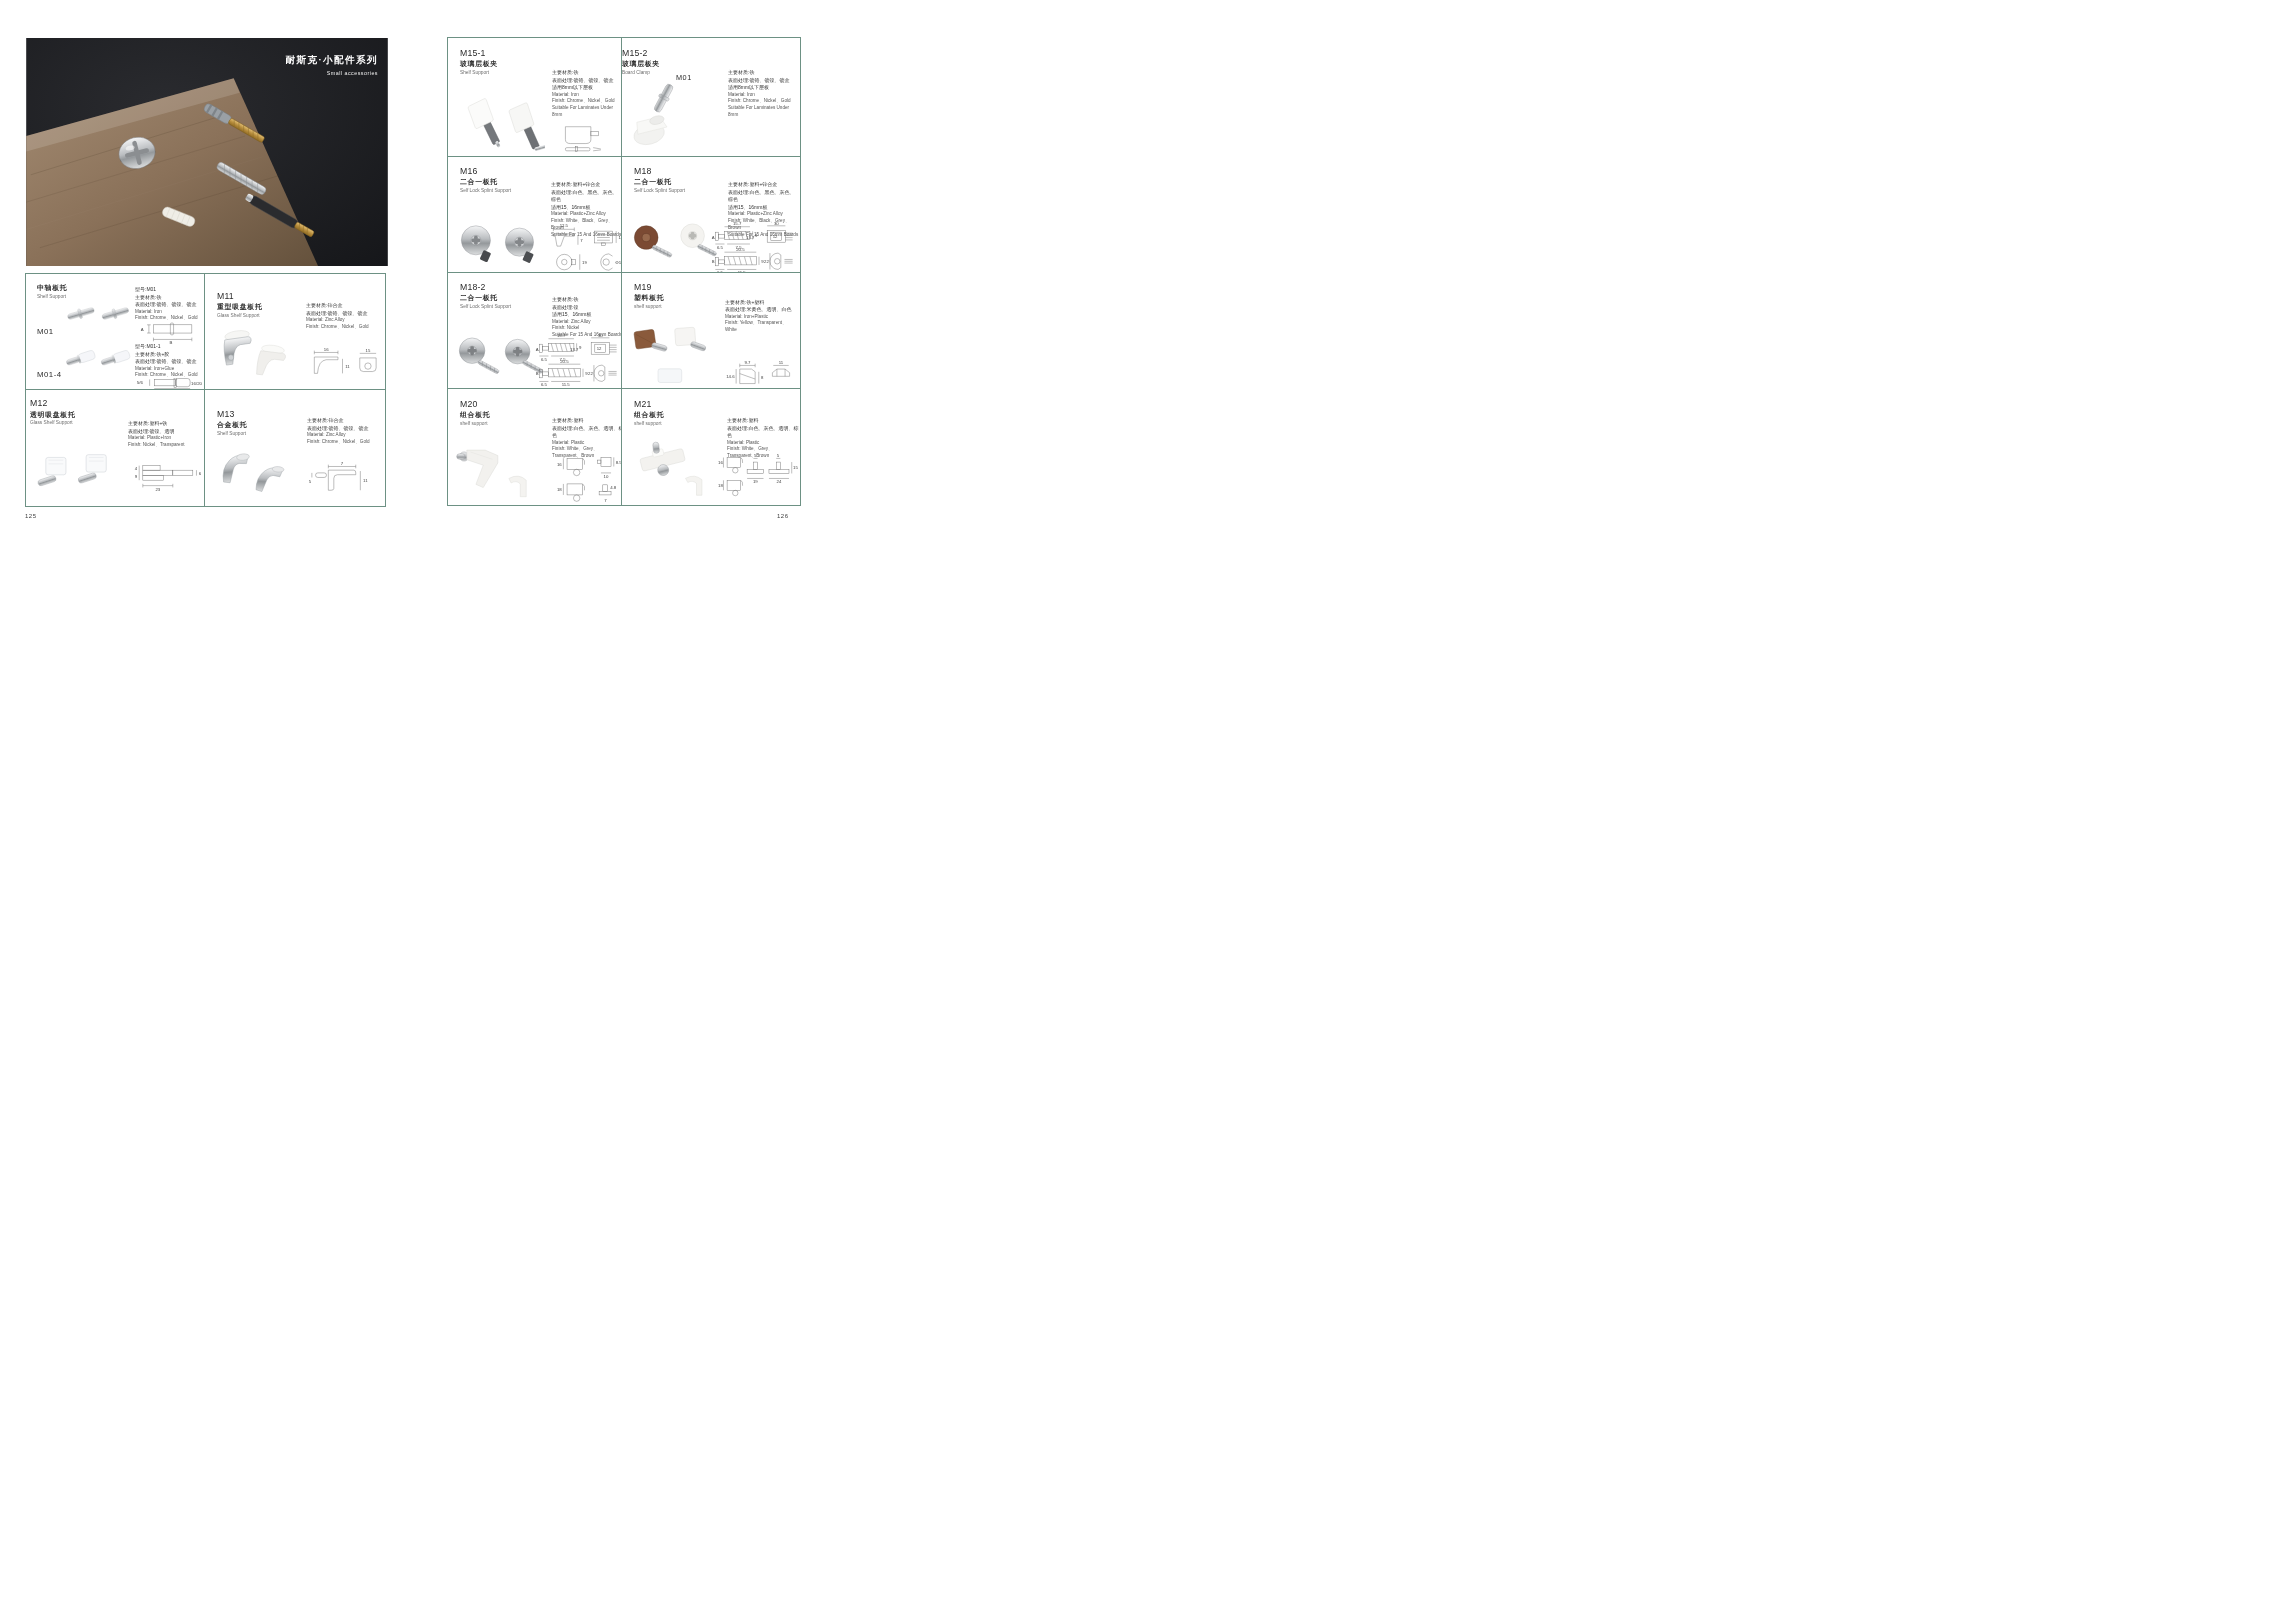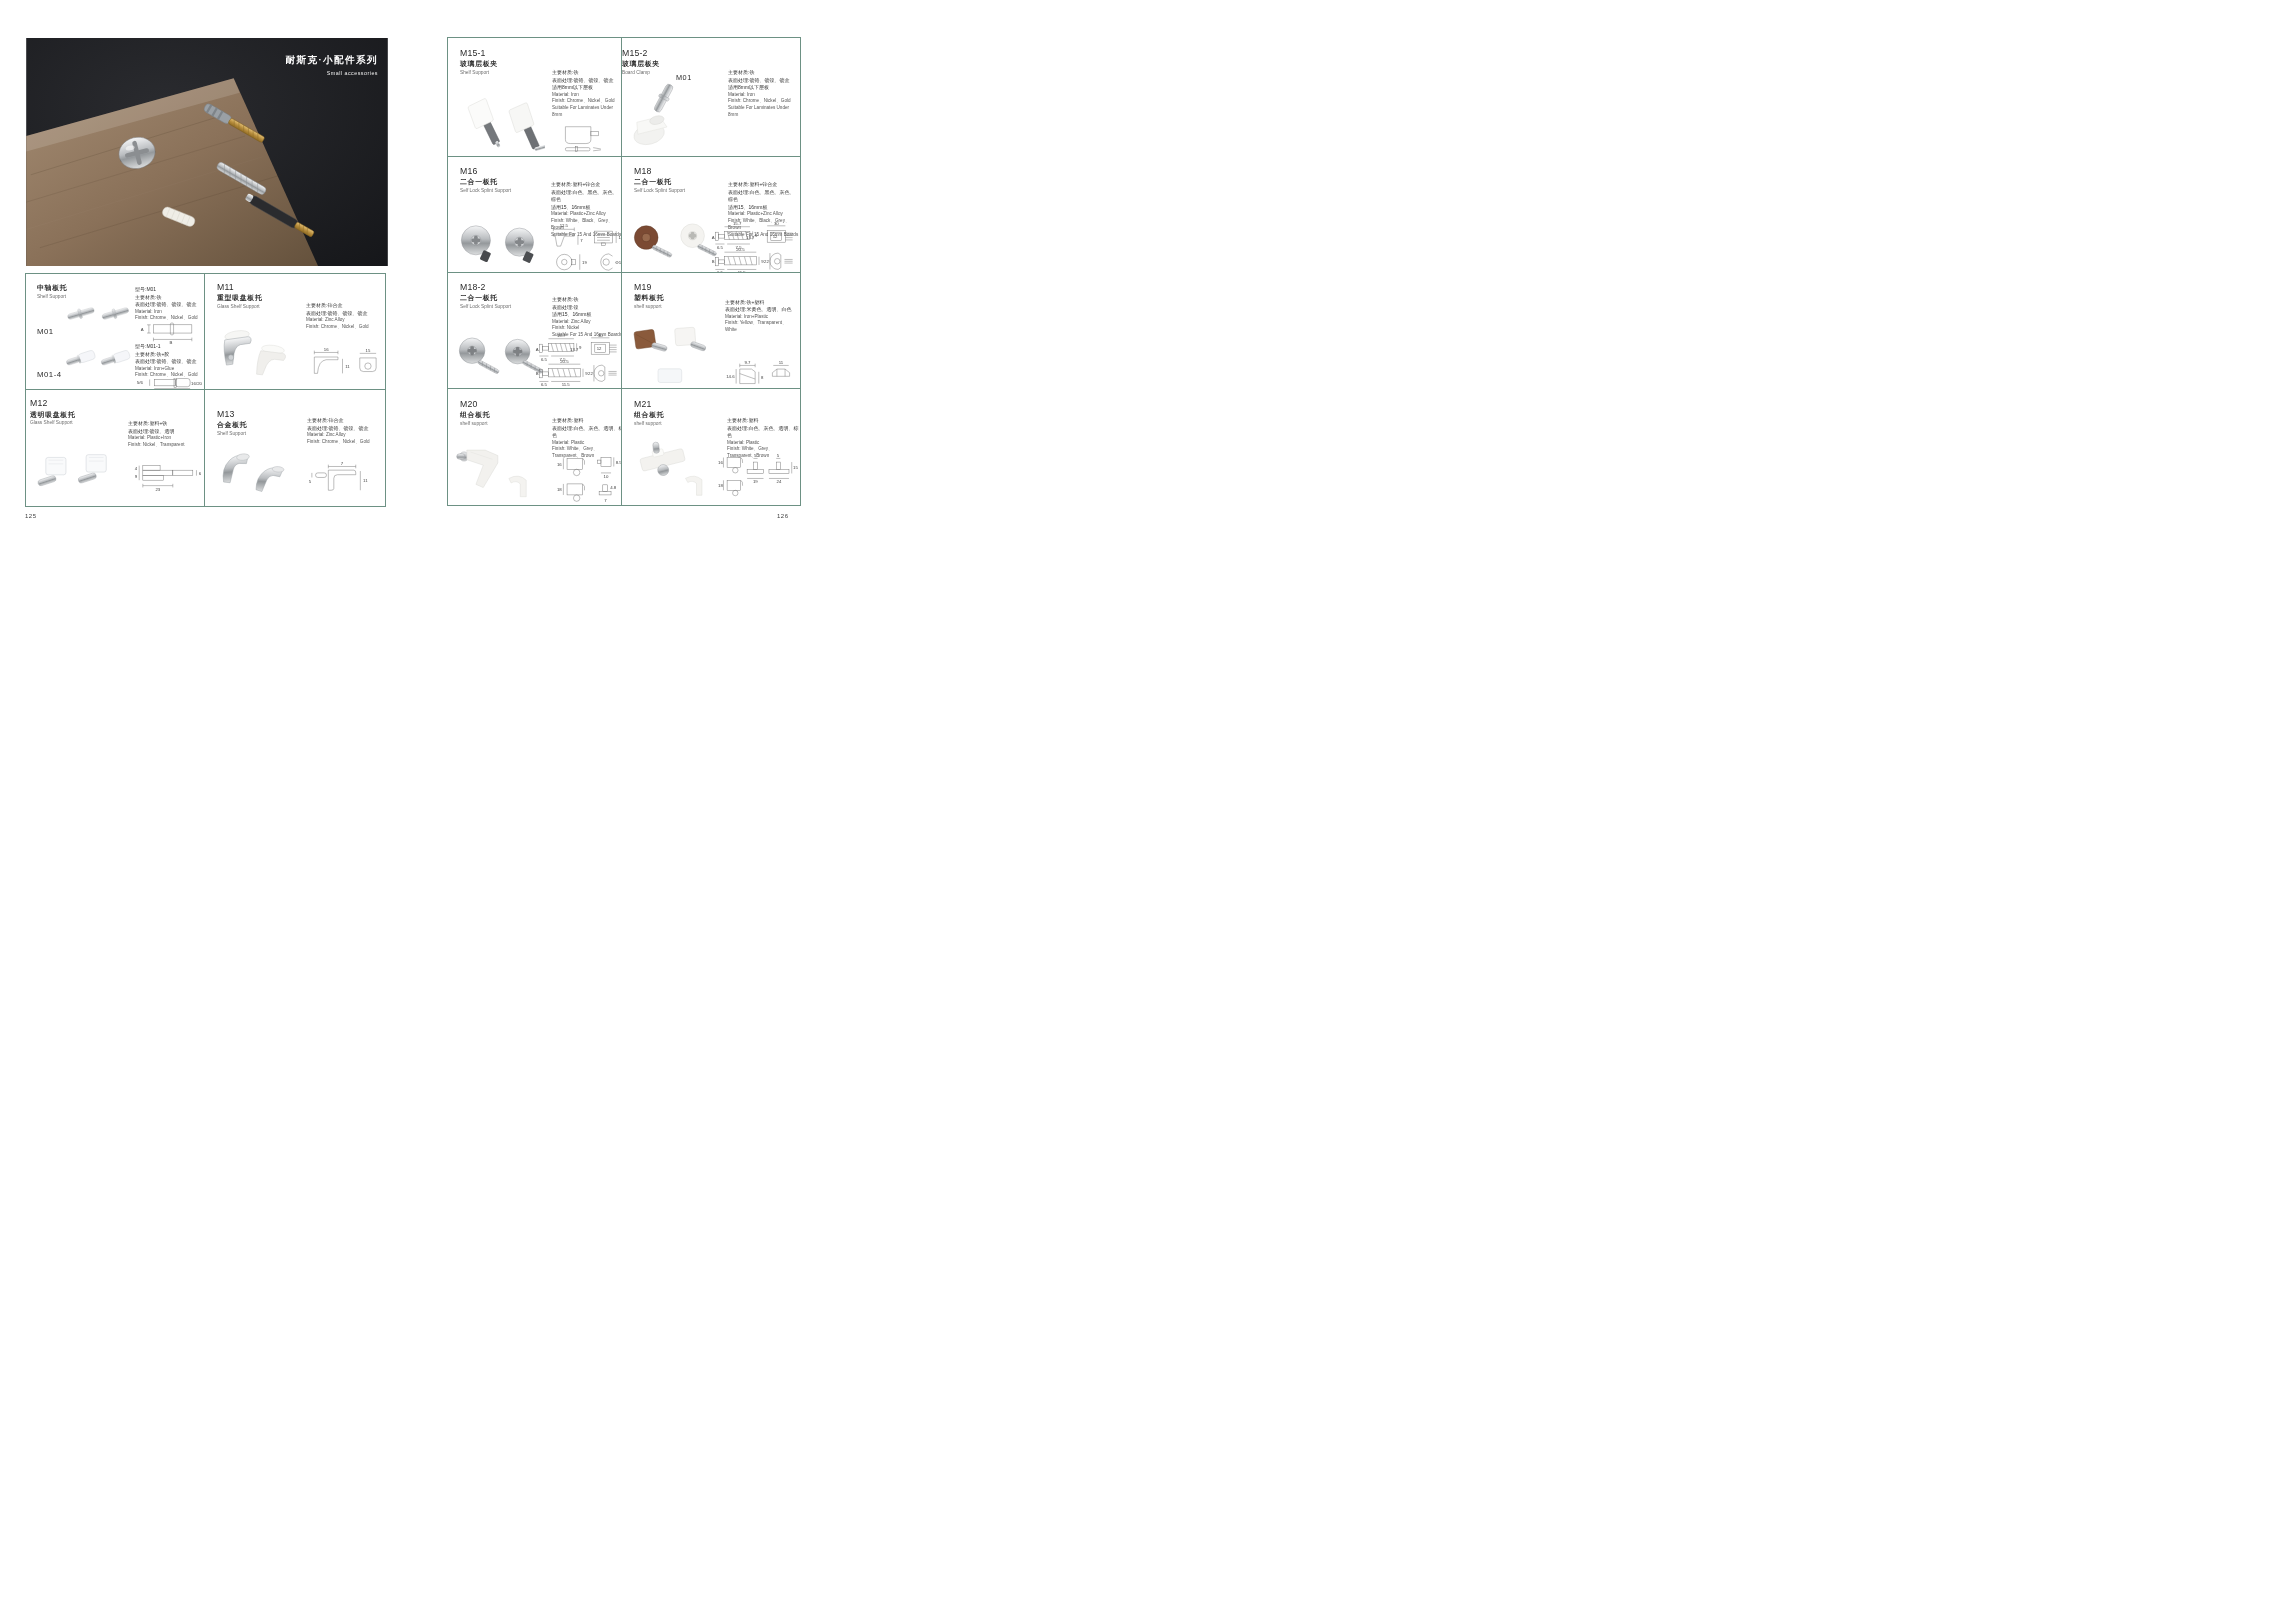--- a/index.html
+++ b/index.html
@@ -175,21 +175,21 @@
           <rect x="90" y="1" width="32" height="18" rx="6"></rect>
           <rect x="87" y="0" width="5" height="20"></rect>
         <line x1="34" y1="3" x2="34" y2="17"></line>
           <text x="6" y="14">5/6</text>
         <line x1="44" y1="23" x2="122" y2="23"></line>
           <text x="136" y="16" class="mid">16/20</text>
       </svg>
     </section>
 
     <section class="cell bb">
-      <div class="hdr" style="left:12px;top:8px">
+      <div class="hdr" style="left:12px;top:17px">
         <div class="code">M11</div>
         <div class="nzh">重型吸盘板托</div>
         <div class="nen">Glass Shelf Support</div>
       </div>
       <svg class="art" style="left:8.2px;top:49px" width="87" height="64" viewBox="0 0 190 140">
         <g transform="translate(18,26) rotate(-8)">
           <ellipse cx="34" cy="6" rx="27" ry="10" fill="#f6f6f4" stroke="#dcdcd8"></ellipse>
           <path d="M6 12 h50 q8 0 7 9 l-3 6 h-22 q-14 2 -19 28 l-3 12 h-14 q-3 -34 4 -55 z" fill="url(#silver)" stroke="#9aa0a4"></path>
           <circle cx="14" cy="52" r="6" fill="#cfd2d5" stroke="#9aa0a4"></circle>
         </g>

